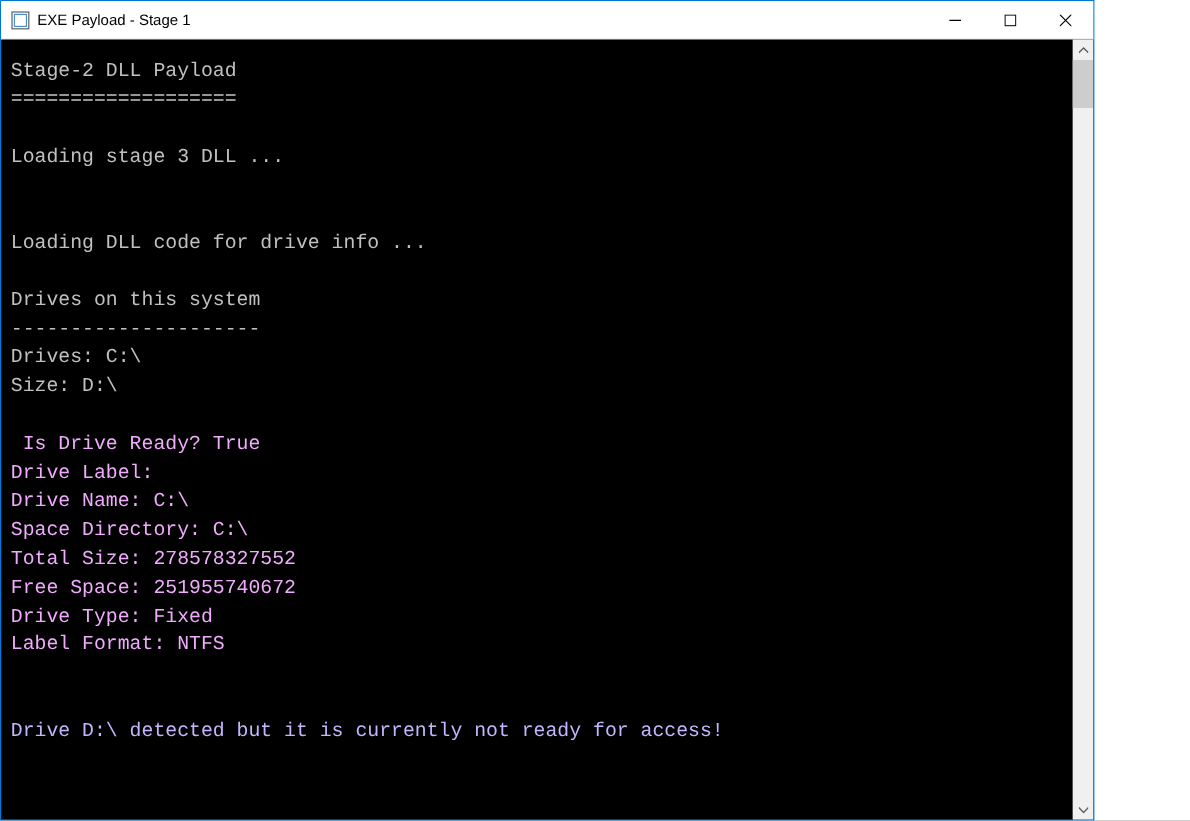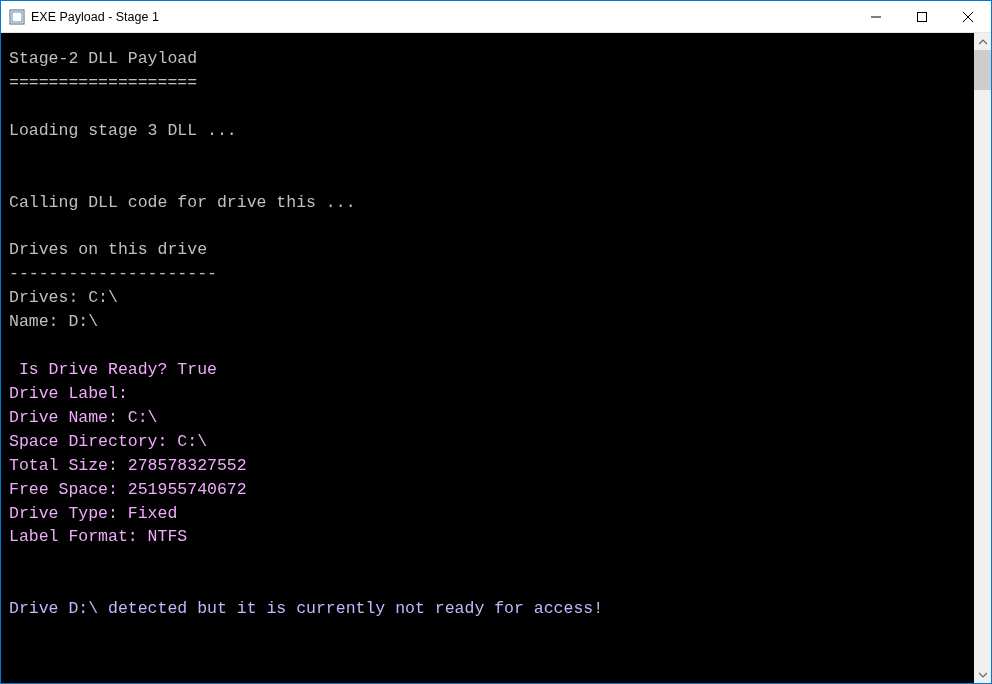--- a/index.html
+++ b/index.html
@@ -10,21 +10,21 @@
     
     body {
       font-family: -apple-system, BlinkMacSystemFont, "Segoe UI", sans-serif;
       background: #fff;
       width: 992px;
       height: 684px;
       overflow: hidden;
     }
     
     .window {
-      width: 992px;
+      width: 912px;
       height: 684px;
       border: 1px solid #0078d7;
       display: flex;
       flex-direction: column;
       background: #fff;
     }
     
     .titlebar {
       height: 32px;
       background: #fff;
@@ -170,26 +170,26 @@
     </div>
   </div>
 
   <div class="console-container">
     <div class="console"><span class="c-gray">Stage-2 DLL Payload</span>
 <span class="c-gray">===================</span>
 
 <span class="c-gray">Loading stage 3 DLL ...</span>
 
 
-<span class="c-gray">Calling DLL code for drive this ...</span>
-
-<span class="c-gray">Drives on this drive</span>
+<span class="c-gray">Loading DLL code for drive info ...</span>
+
+<span class="c-gray">Drives on this system</span>
 <span class="c-gray">---------------------</span>
 <span class="c-gray">Drives: C:\</span>
-<span class="c-gray">Name: D:\</span>
+<span class="c-gray">Size: D:\</span>
 
 <span class="c-green"> Is Drive Ready? True</span>
 <span class="c-green">Drive Label:</span>
 <span class="c-green">Drive Name: C:\</span>
 <span class="c-green">Space Directory: C:\</span>
 <span class="c-green">Total Size: 278578327552</span>
 <span class="c-green">Free Space: 251955740672</span>
 <span class="c-green">Drive Type: Fixed</span>
 <span class="c-green">Label Format: NTFS</span>
 

